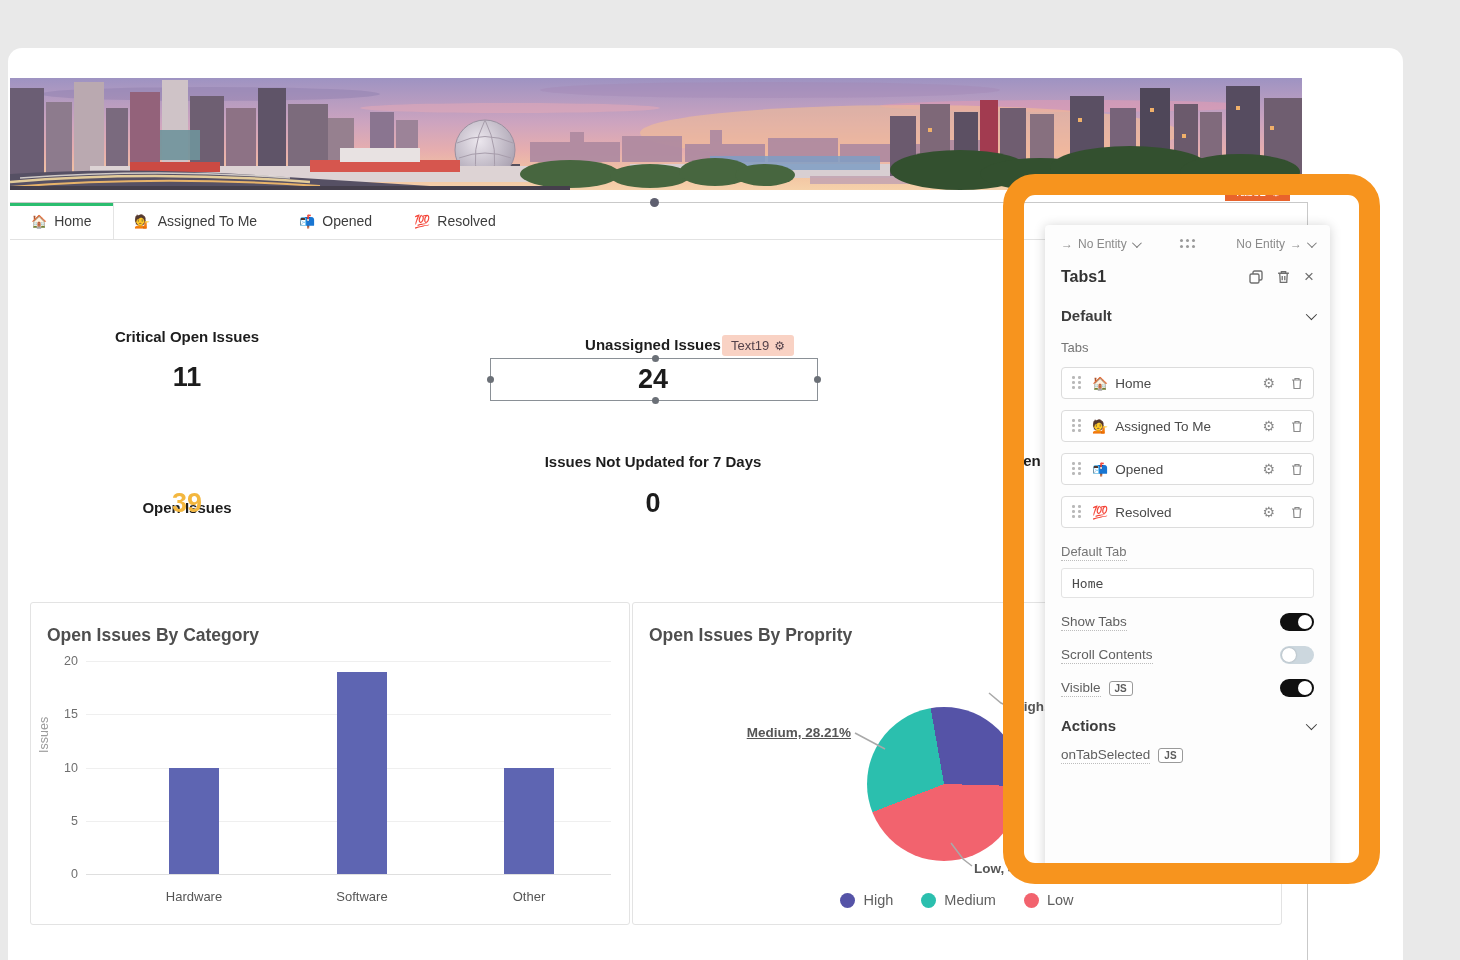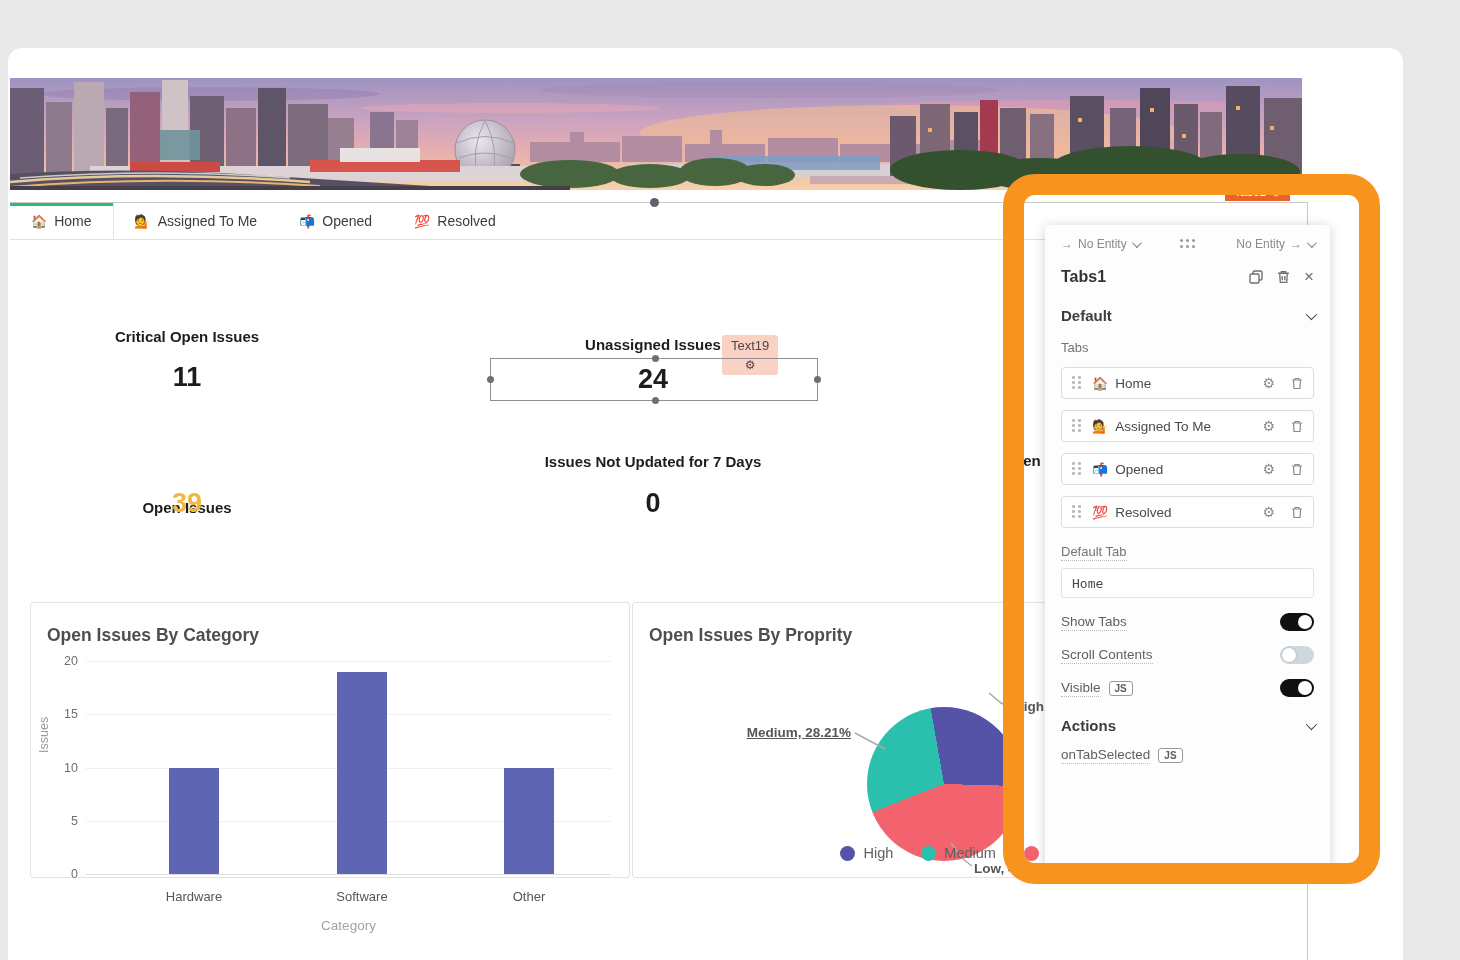--- a/index.html
+++ b/index.html
@@ -30,26 +30,26 @@
   
   .stat-label { position:absolute; font-size:15px; font-weight:700; color:#1d1d1d; text-align:center; transform:translateX(-50%); white-space:nowrap; }
   .stat-value { position:absolute; font-size:27px; font-weight:700; color:#1c1c1c; text-align:center; transform:translateX(-50%); }
   .partial-label { position:absolute; left:1014px; top:452px; font-size:15px; font-weight:700; color:#1d1d1d; z-index:2; white-space:nowrap; }
 
   
   .sel-box { position:absolute; left:490px; top:358px; width:328px; height:43px; border:1px solid #8a9096; background:transparent; }
   .sel-handle { position:absolute; width:7px; height:7px; border-radius:50%; background:#6b7077; }
   .widget-badge { position:absolute; display:flex; align-items:center; gap:5px; padding:3px 9px; border-radius:3px;
     font-size:13px; white-space:nowrap; }
-  .badge-text19 { left:722px; top:335px; background:#F9D2C4; color:#54424b;flex-direction:column; }
+  .badge-text19 { left:722px; top:335px; background:#F9D2C4; color:#54424b; }
   .badge-text19 .gear { font-size:12px; color:#54424b; }
   .badge-tabs1 { left:1225px; top:183px; background:#E8632C; color:#fff; font-size:12px; border-radius:3px 3px 0 0; z-index:5; padding:2px 9px; }
 
   
-  .panel-card { position:absolute; top:602px; height:276px; background:#fff; border:1px solid #e3e3e3; border-radius:3px; }
+  .panel-card { position:absolute; top:602px; height:323px; background:#fff; border:1px solid #e3e3e3; border-radius:3px; }
   .chart-title { position:absolute; left:16px; top:22px; font-size:17.5px; font-weight:700; color:#4e4e4e; }
 
   
   .bar-panel { left:30px; width:600px; }
   .plot { position:absolute; left:55px; top:58px; width:525px; height:213px; }
   .gridline { position:absolute; left:0; right:0; height:1px; background:#efefef; }
   .gridline.base { background:#dfdfdf; }
   .ytick { position:absolute; left:-36px; width:28px; text-align:right; font-size:12.5px; color:#6f6f6f; transform:translateY(-50%); }
   .bar { position:absolute; bottom:0; width:50px; background:#5E65B2; }
   .xlabel { position:absolute; top:228px; width:110px; text-align:center; font-size:13px; color:#555; }
@@ -285,21 +285,20 @@
     <div class="ytick" style="top:50%;">10</div>
     <div class="ytick" style="top:75%;">5</div>
     <div class="ytick" style="top:100%;">0</div>
     <div class="bar" style="left: 83px; height: 106.5px; background: rgb(94, 101, 178);"></div>
     <div class="bar" style="left: 251px; height: 202.35px; background: rgb(94, 101, 178);"></div>
     <div class="bar" style="left: 418px; height: 106.5px; background: rgb(94, 101, 178);"></div>
     <div class="xlabel" style="left:53px;">Hardware</div>
     <div class="xlabel" style="left:221px;">Software</div>
     <div class="xlabel" style="left:388px;">Other</div>
   </div>
-  <div class="axis-x-title">Category</div>
 </div>
 
 <div class="panel-card pie-panel">
   <div class="chart-title">Open Issues By Proprity</div>
   <div class="pie" id="pie" style="background: conic-gradient(from -10deg, rgb(85, 83, 167) 0%, rgb(85, 83, 167) 28.21%, rgb(242, 99, 110) 28.21%, rgb(242, 99, 110) 71.8%, rgb(43, 191, 174) 71.8%, rgb(43, 191, 174) 100.01%);"></div>
   <svg class="leaders">
     <polyline points="222,130 252,146" fill="none" stroke="#a9a9a9" stroke-width="1.5"></polyline>
     <polyline points="356,90 368,100 377,104" fill="none" stroke="#a9a9a9" stroke-width="1.5"></polyline>
     <polyline points="318,240 330,256 339,263" fill="none" stroke="#a9a9a9" stroke-width="1.5"></polyline>
   </svg>

